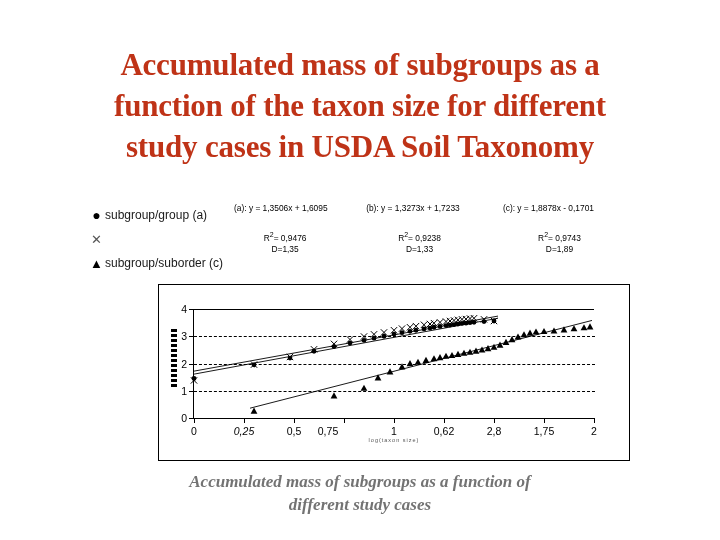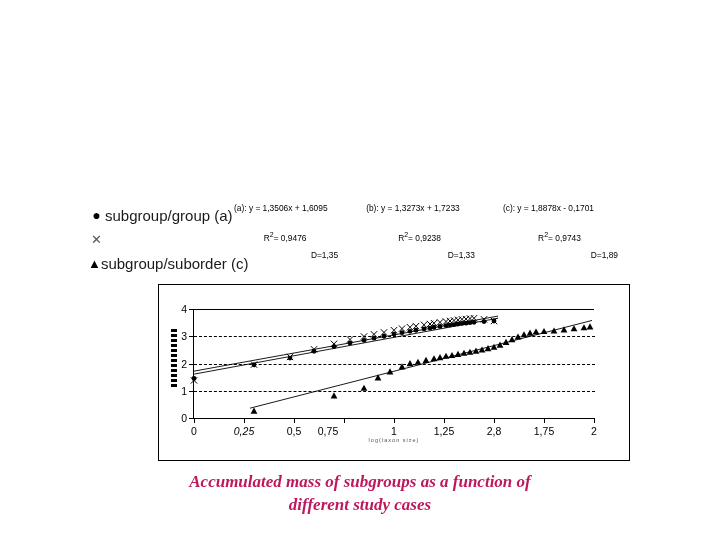--- a/index.html
+++ b/index.html
@@ -23,33 +23,33 @@
   
   #legend{position:absolute;left:88px;top:203px;width:160px;}
   .leg-row{display:flex;align-items:center;height:24px;}
   .leg-mark{
     width:17px;display:inline-block;text-align:center;
     font-size:12px;color:#000;line-height:1;
   }
   .leg-mark.x{font-size:13px;color:#555;font-weight:400;}
   .leg-mark.tri{font-size:13px;}
   .leg-mark.dot{font-size:14px;}
-  .leg-label{font-size:15px;color:#1a1a1a;white-space:nowrap;}
+  .leg-label{font-size:12px;color:#1a1a1a;white-space:nowrap;}
 
   
   #eqs{position:absolute;left:232px;top:203px;width:390px;
        display:flex;gap:12px;font-size:8.4px;color:#000;}
   .eqcol{position:relative;}
   .eqcol.a{width:128px;}
   .eqcol.b{width:133px;}
   .eqcol.c{width:129px;}
   .eq-line{white-space:nowrap;line-height:11px;}
   .eq-top{text-align:left;padding-left:2px;}
   .eq-mid{text-align:center;margin-top:15px;padding-right:14px;}
-  .eq-bot{text-align:right;margin-top:6px;padding-right:14px;}
+  .eq-bot{text-align:center;margin-top:0;padding-right:14px;}
   .eqcol.c .eq-mid,.eqcol.c .eq-bot{padding-right:4px;}
   .sup{font-size:7px;vertical-align:super;}
 
   
   #chart{
     position:absolute;left:158px;top:284px;width:472px;height:177px;
     border:1px solid #000;background:#fff;box-sizing:border-box;
   }
   #plot{
     position:absolute;left:34px;top:24px;width:401px;height:110px;
@@ -72,29 +72,34 @@
     position:absolute;left:0;width:100%;top:152px;text-align:center;
     font-size:5.5px;color:#555;letter-spacing:1px;
   }
   svg.series{position:absolute;left:0;top:0;overflow:visible;}
 
   
   #caption{
     position:absolute;left:60px;top:470px;width:600px;text-align:center;
     font-family:"Liberation Serif","DejaVu Serif",serif;
     font-style:italic;font-weight:bold;font-size:17px;line-height:23px;
-    color:#be185d;
+    color:#737373;
   }
   #caption .cl{display:block;white-space:nowrap;}
 </style>
 </head>
 <body>
 
 <div id="slide">
 
+  <div id="title">
+    <span class="tl">Accumulated mass of subgroups as a</span>
+    <span class="tl">function of the taxon size for different</span>
+    <span class="tl">study cases in USDA Soil Taxonomy</span>
+  </div>
 
   <div id="legend">
     <div class="leg-row">
       <span class="leg-mark dot">●</span>
       <span class="leg-label">subgroup/group (a)</span>
     </div>
     <div class="leg-row">
       <span class="leg-mark x">✕</span>
     </div>
     <div class="leg-row">
@@ -149,21 +154,21 @@
         <div class="xlab" style="left: 0px;">0</div>
         <div class="xtick" style="left: 50px;"></div>
         <div class="xlab" style="left: 50px; font-style: italic;">0,25</div>
         <div class="xtick" style="left: 100px;"></div>
         <div class="xlab" style="left: 100px;">0,5</div>
         <div class="xtick" style="left: 150px;"></div>
         <div class="xlab" style="left: 134px;">0,75</div>
         <div class="xtick" style="left: 200px;"></div>
         <div class="xlab" style="left: 200px;">1</div>
         <div class="xtick" style="left: 250px;"></div>
-        <div class="xlab" style="left: 250px;">1,25</div>
+        <div class="xlab" style="left: 250px;">0,62</div>
         <div class="xtick" style="left: 300px;"></div>
         <div class="xlab" style="left: 300px;">2,8</div>
         <div class="xtick" style="left: 350px;"></div>
         <div class="xlab" style="left: 350px;">1,75</div>
         <div class="xtick" style="left: 400px;"></div>
         <div class="xlab" style="left: 400px;">2</div>
         <svg class="series" width="400" height="109">
           <line x1="0" y1="65.1275" x2="304" y2="9.265" stroke="#000" stroke-width="0.9"></line>
           <line x1="0" y1="62.13" x2="304" y2="7.084999999999994" stroke="#000" stroke-width="0.9"></line>
           <line x1="56.00000000000001" y1="99.19" x2="398" y2="11.444999999999993" stroke="#000" stroke-width="0.9"></line>

